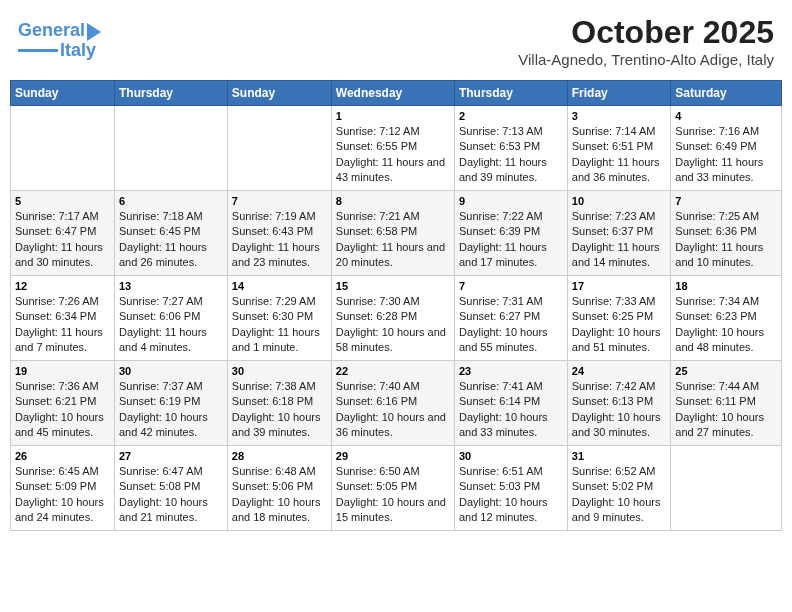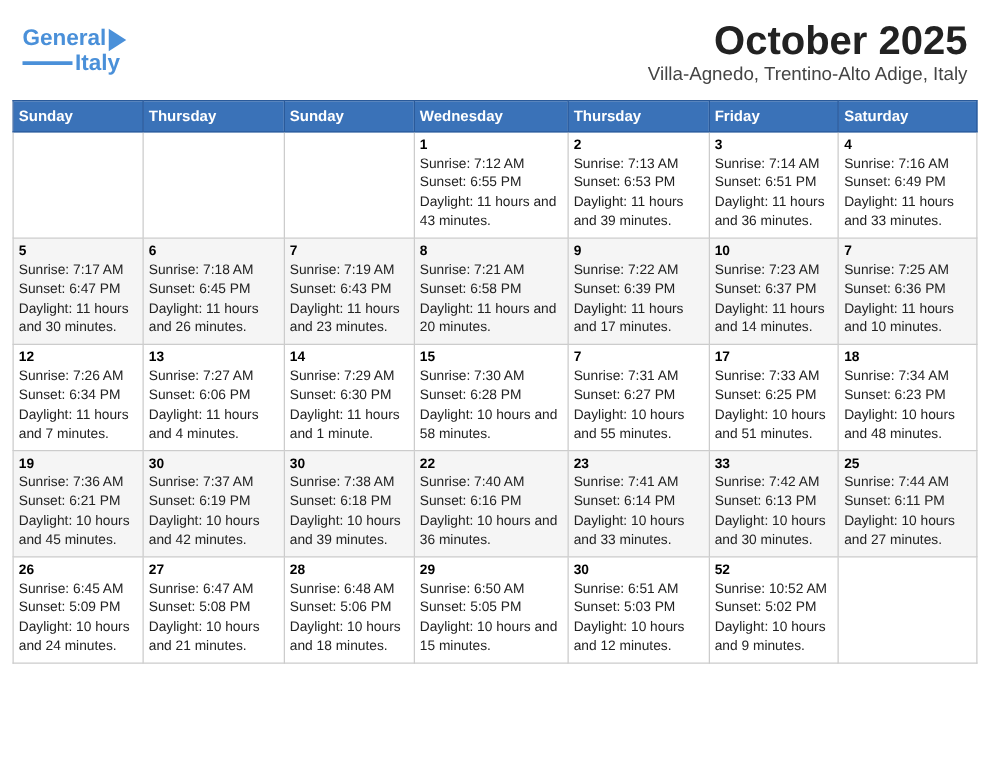--- a/index.html
+++ b/index.html
@@ -291,21 +291,21 @@
 and 36 minutes.</div>
         </td>
         <td>
           <span class="day-number">23</span>
           <div class="day-info">Sunrise: 7:41 AM
 Sunset: 6:14 PM
 Daylight: 10 hours
 and 33 minutes.</div>
         </td>
         <td>
-          <span class="day-number">33</span>
+          <span class="day-number">24</span>
           <div class="day-info">Sunrise: 7:42 AM
 Sunset: 6:13 PM
 Daylight: 10 hours
 and 30 minutes.</div>
         </td>
         <td>
           <span class="day-number">25</span>
           <div class="day-info">Sunrise: 7:44 AM
 Sunset: 6:11 PM
 Daylight: 10 hours
@@ -342,22 +342,22 @@
 and 15 minutes.</div>
         </td>
         <td>
           <span class="day-number">30</span>
           <div class="day-info">Sunrise: 6:51 AM
 Sunset: 5:03 PM
 Daylight: 10 hours
 and 12 minutes.</div>
         </td>
         <td>
-          <span class="day-number">52</span>
-          <div class="day-info">Sunrise: 10:52 AM
+          <span class="day-number">31</span>
+          <div class="day-info">Sunrise: 6:52 AM
 Sunset: 5:02 PM
 Daylight: 10 hours
 and 9 minutes.</div>
         </td>
         <td></td>
       </tr>
     </tbody>
 </table>
 
 </body></html>

